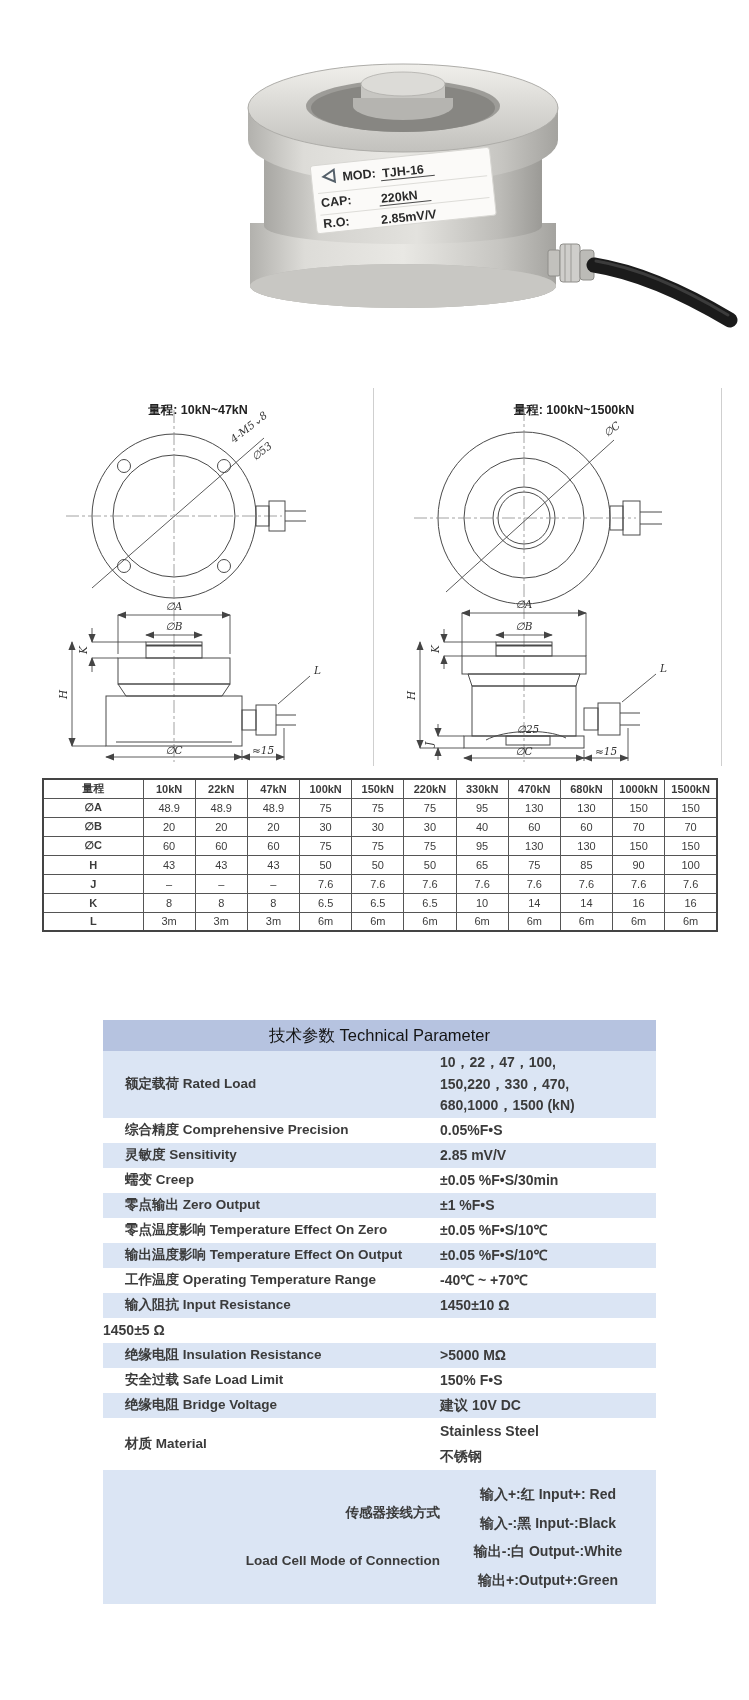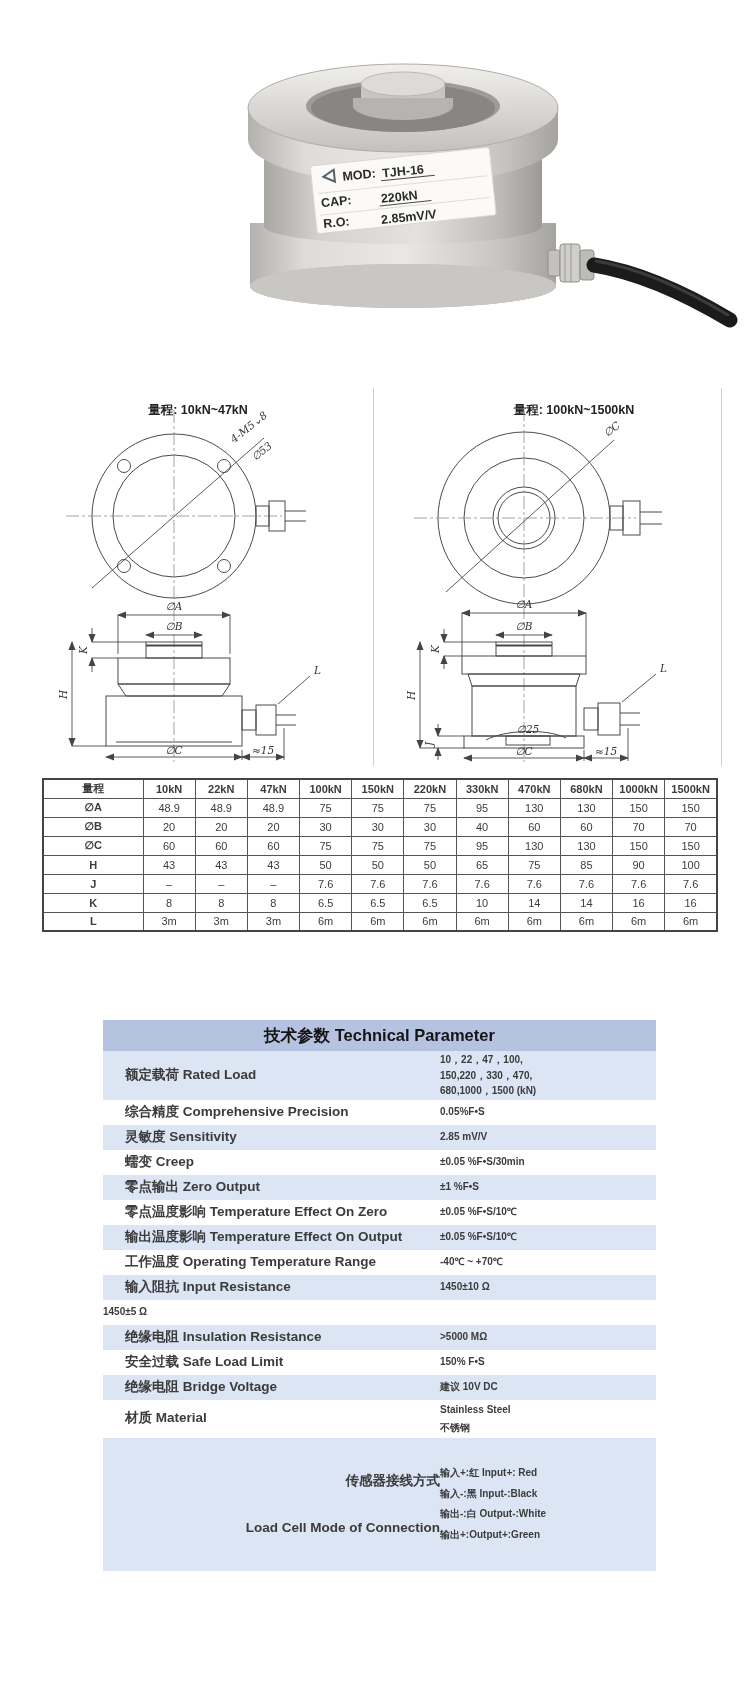--- a/index.html
+++ b/index.html
@@ -36,28 +36,28 @@
     font-family:"Liberation Sans",sans-serif;
   }
   .dim-table th{font-weight:bold;}
   .dim-table td{font-weight:normal;}
   .dim-table tr th:first-child,.dim-table tr td:first-child{width:100px;font-weight:bold;}
   .dim-table{border:2px solid #444;}
 
   
   .tech-table{position:absolute;left:103px;top:1020px;width:553px;color:var(--text-dark);}
   .tech-header{background:var(--tech-header-bg);height:31px;display:flex;align-items:center;justify-content:center;
-    font-size:16.5px;font-weight:bold;color:#141414;}
+    font-size:16.5px;font-weight:normal;color:#141414;}
   .trow{display:flex;align-items:center;min-height:25px;padding:1px 0;}
   .trow.shade{background:var(--tech-shade-bg);}
   .tcell-label{width:337px;padding-left:22px;font-weight:bold;font-size:13.5px;}
-  .tcell-value{flex:1;font-weight:bold;font-size:10px;padding-right:0;}
+  .tcell-value{flex:1;font-weight:bold;font-size:14px;padding-right:0;}
   .tcell-label span,.tcell-value span{display:block;line-height:1.55;}
   .trow.multi .tcell-value span{line-height:1.8;}
-  .trow.wide .tcell-value span{line-height:2.05;}
+  .trow.wide .tcell-value span{line-height:2.05;text-align:center;}
   .trow.wide .tcell-label span{line-height:1.8;margin:23px 0;text-align:right;}
   .trow.wide{padding:8px 0;}
 </style>
 </head>
 <body>
 
 <div class="page">
 
   <div class="photo-wrap">
     <svg width="570" height="305" viewBox="0 0 570 305">

